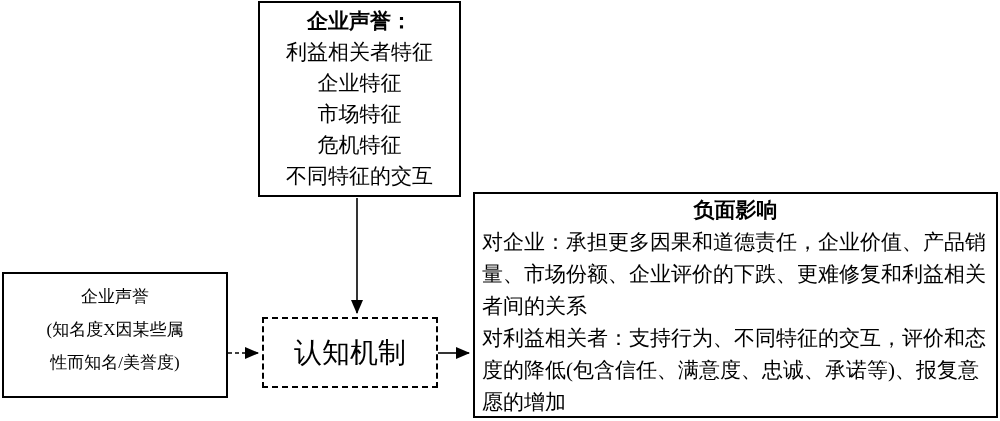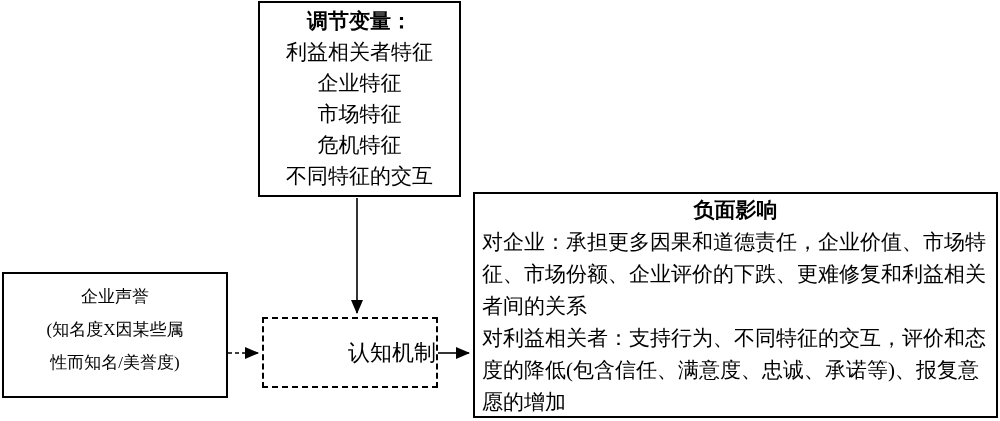--- a/index.html
+++ b/index.html
@@ -34,22 +34,22 @@
   #reputation-box {
     left: 2px; top: 272px; width: 226px; height: 126px;
     text-align: center;
     font-size: 17px; line-height: 33px;
     padding-top: 6px;
   }
 
   #mechanism-box {
     left: 262px; top: 317px; width: 176px; height: 71px;
     border-style: dashed;
-    display: flex; align-items: center; justify-content: flex-end;
-    font-size: 22px;
+    display: flex; align-items: center; justify-content: center;
+    font-size: 28px;
   }
 
   #impact-box {
     left: 473px; top: 192px; width: 525px; height: 226px;
     font-size: 21px; line-height: 32px;
     padding: 0 7px;
   }
   #impact-box .box-title { text-align: center; font-weight: bold; }
 
   #arrow-layer {
@@ -73,37 +73,37 @@
     </g>
     <g>
       <line x1="357" y1="198" x2="357" y2="313" stroke="#000000" stroke-width="1.6" marker-end="url(#arrowhead)"></line>
     </g>
     <g>
       <line x1="438" y1="353" x2="469" y2="353" stroke="#000000" stroke-width="1.6" marker-end="url(#arrowhead)"></line>
     </g>
   </svg>
 
   <div id="moderators-box" class="box">
-    <div class="box-title">调节变量：</div>
+    <div class="box-title">企业声誉：</div>
     <div class="lines">利益相关者特征
 企业特征
 市场特征
 危机特征
 不同特征的交互</div>
   </div>
 
   <div id="reputation-box" class="box">
     <div class="lines">企业声誉
 (知名度X因某些属
 性而知名/美誉度)</div>
   </div>
 
   <div id="mechanism-box" class="box">
     <span>认知机制</span>
   </div>
 
   <div id="impact-box" class="box">
     <div class="box-title">负面影响</div>
-    <div>对企业：承担更多因果和道德责任，企业价值、市场特征、市场份额、企业评价的下跌、更难修复和利益相关者间的关系</div>
+    <div>对企业：承担更多因果和道德责任，企业价值、产品销量、市场份额、企业评价的下跌、更难修复和利益相关者间的关系</div>
     <div>对利益相关者：支持行为、不同特征的交互，评价和态度的降低(包含信任、满意度、忠诚、承诺等)、报复意愿的增加</div>
   </div>
 
 </div>
 
 </body></html>

